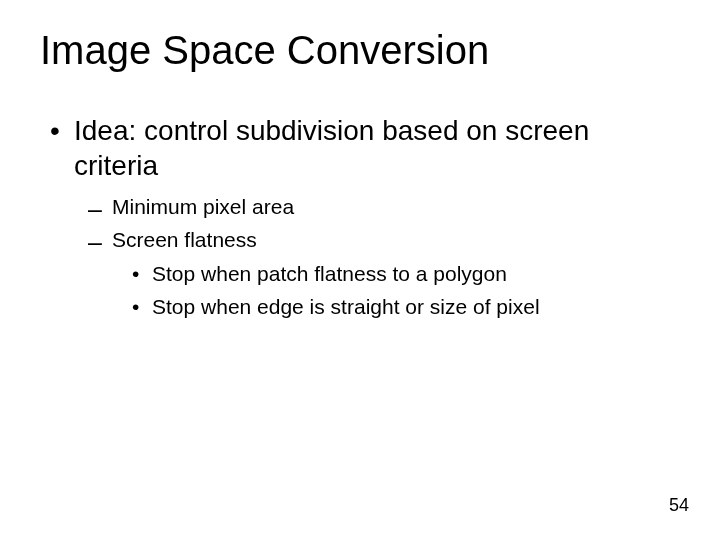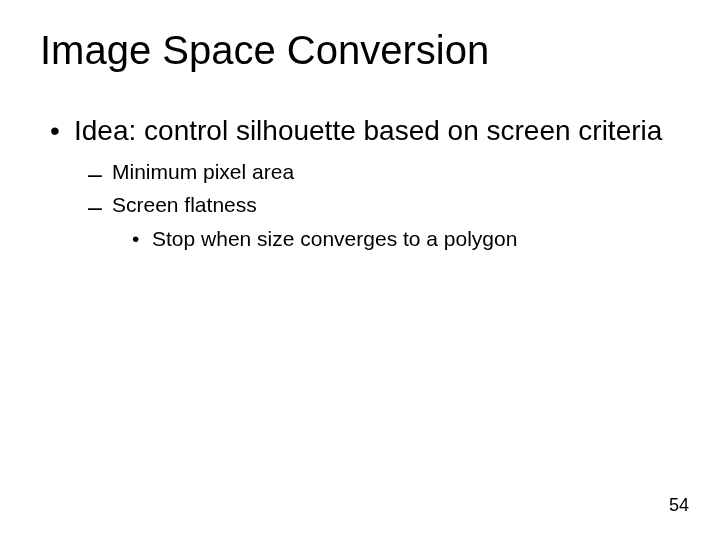--- a/index.html
+++ b/index.html
@@ -76,22 +76,23 @@
       right: 31px;
       font-size: 18px;
     }
   </style>
 </head>
 <body>
 
 <div class="slide">
   <h1 class="title">Image Space Conversion</h1>
 
-  <div class="bullet-l1">Idea: control silhouette based on screen criteria</div>
+  <div class="bullet-l1">Idea: control subdivision based on screen criteria</div>
 
   <div class="bullet-l2">Minimum pixel area</div>
 
   <div class="bullet-l2">Screen flatness</div>
-  <div class="bullet-l3">Stop when size converges to a polygon</div>
+  <div class="bullet-l3">Stop when patch flatness to a polygon</div>
 
+  <div class="bullet-l3">Stop when edge is straight or size of pixel</div>
 
   <div class="page-number">54</div>
 </div>
 
 </body></html>

